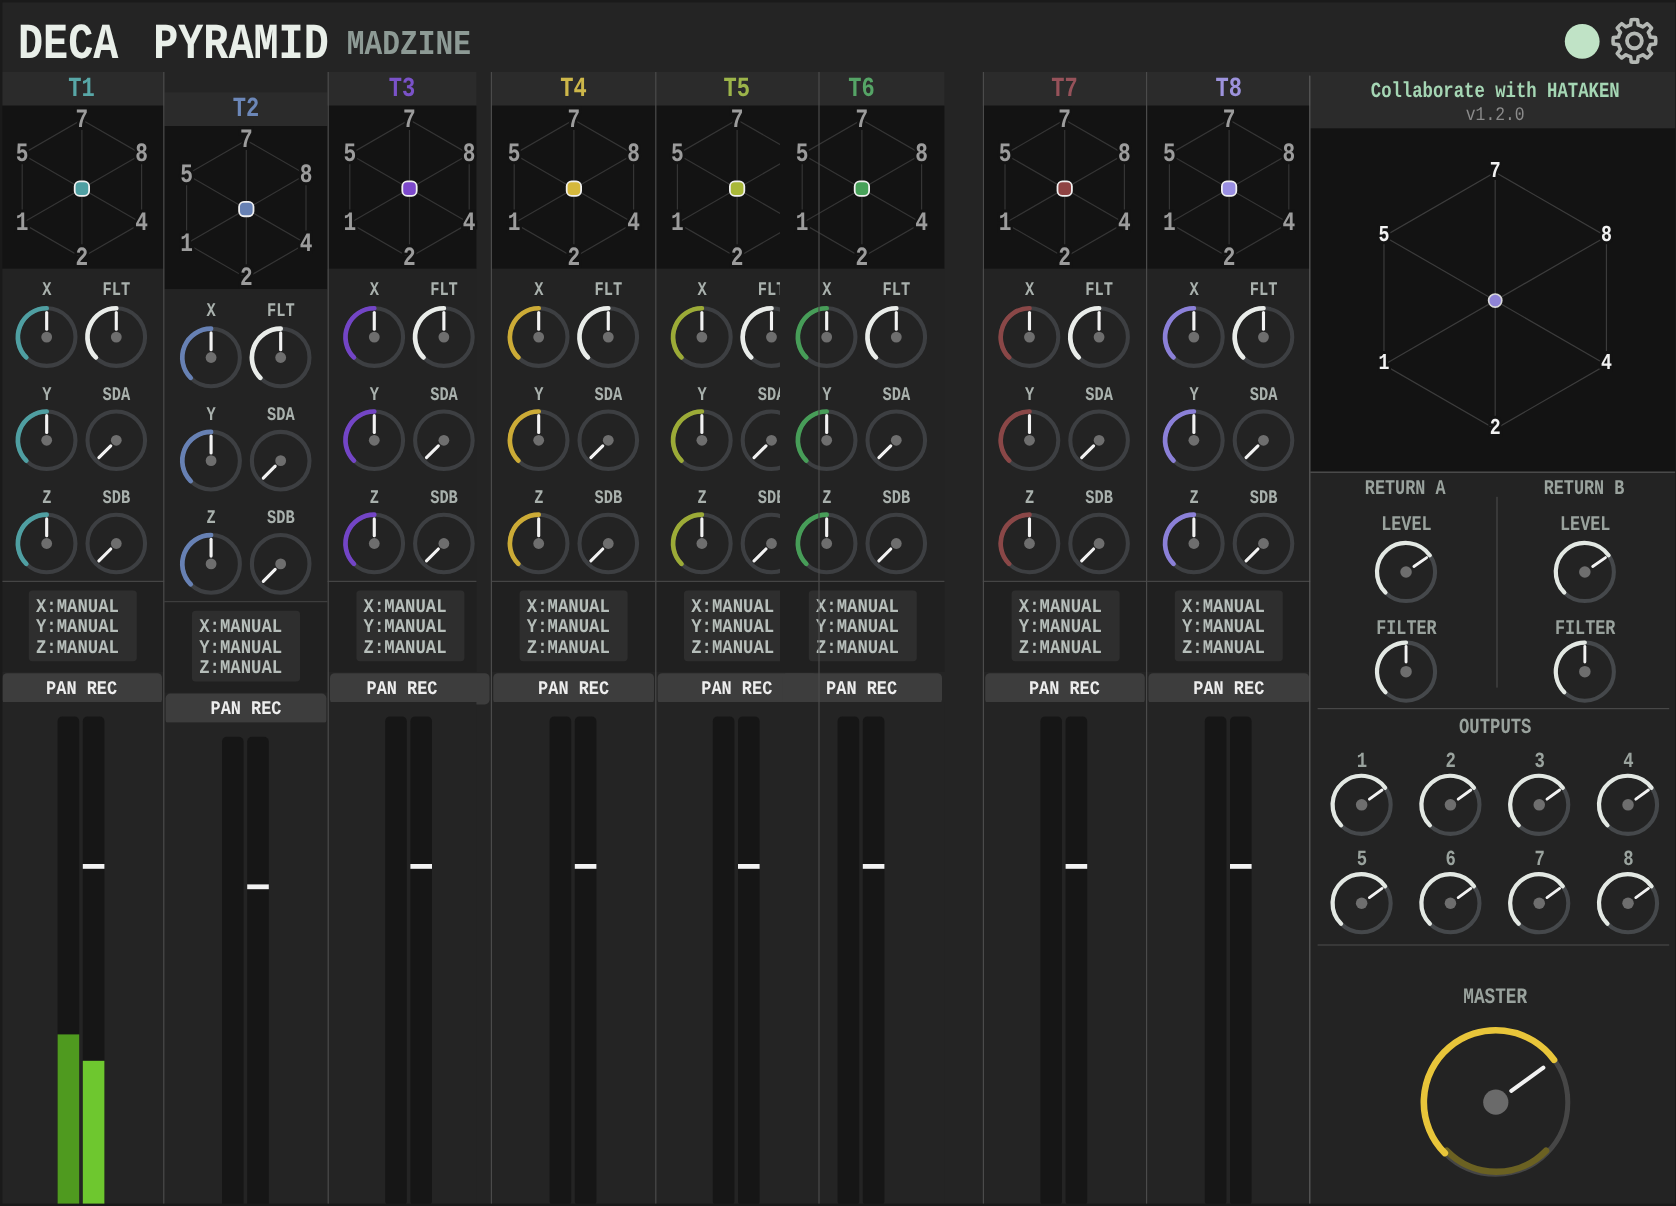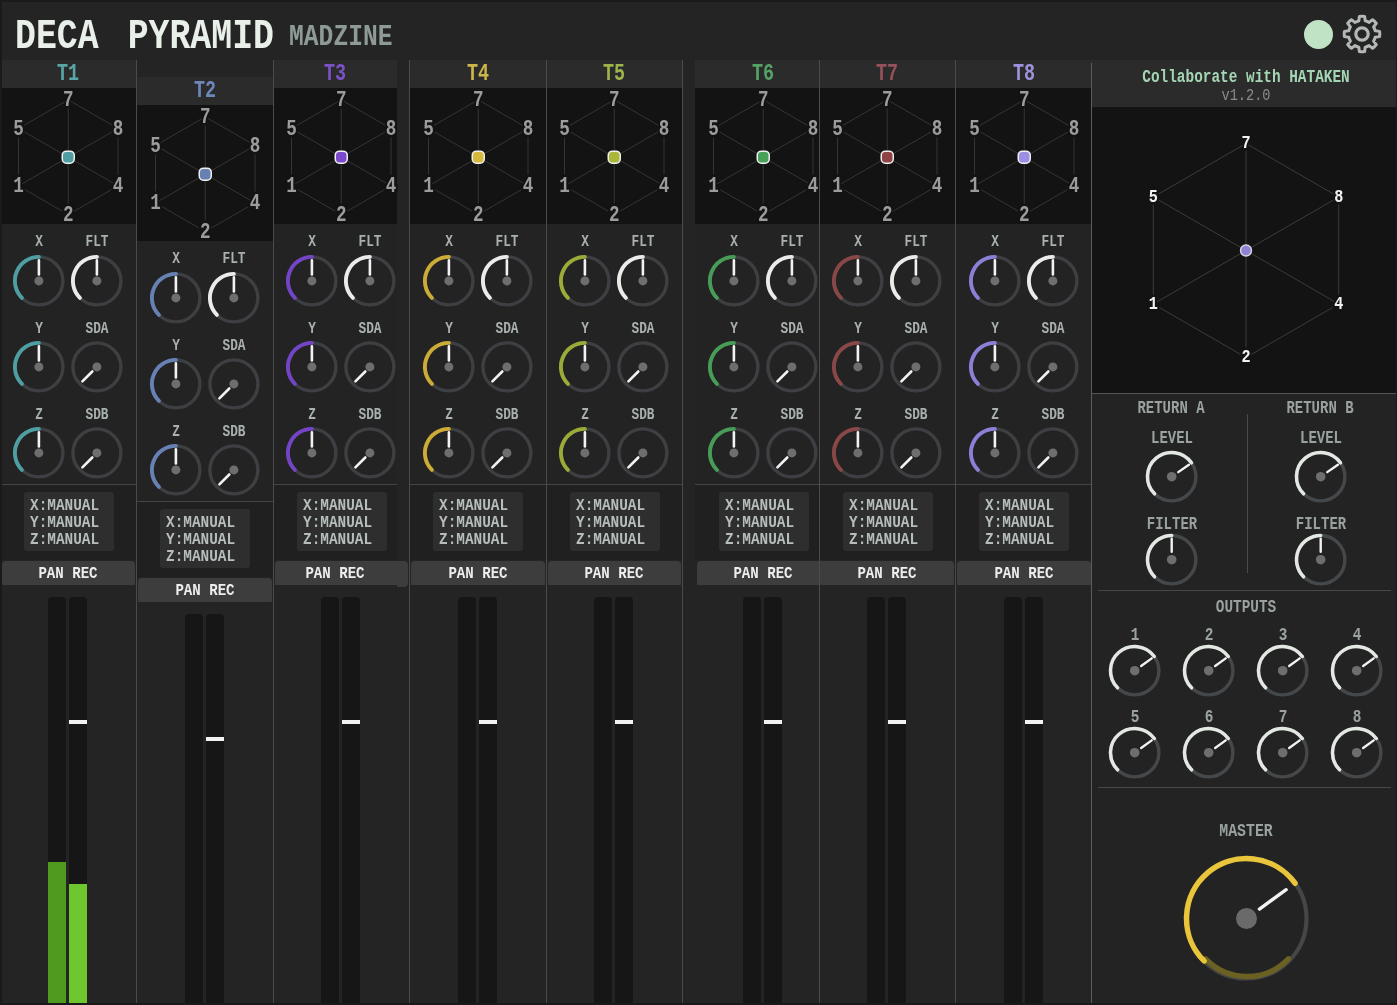--- a/index.html
+++ b/index.html
@@ -370,21 +370,21 @@
 <div class="abs" style="left:29.5px;top:438.0px;font-size:16px;font-weight:bold;color:#b6beba;line-height:16px;transform:scaleX(0.9);transform-origin:left top;white-space:pre">X:MANUAL</div>
 <div class="abs" style="left:29.5px;top:455.0px;font-size:16px;font-weight:bold;color:#b6beba;line-height:16px;transform:scaleX(0.9);transform-origin:left top;white-space:pre">Y:MANUAL</div>
 <div class="abs" style="left:29.5px;top:472.0px;font-size:16px;font-weight:bold;color:#b6beba;line-height:16px;transform:scaleX(0.9);transform-origin:left top;white-space:pre">Z:MANUAL</div>
 <div class="abs" style="left:1.5px;top:501px;width:133.5px;height:25.5px;background:#3d3d3d;border-radius:4px"></div>
 <div class="lbl" style="left:50%;top:514px;font-size:16px;color:#ededed;transform:translate(-50%,-50%) scaleX(0.88)">PAN REC</div>
 <div class="abs" style="left:0;top:525px;width:100%;height:420px;background:#242424"></div>
 <div class="abs" style="left:48px;top:537px;width:18px;height:408px;background:#161616;border-radius:4px"></div>
 <div class="abs" style="left:69px;top:537px;width:18px;height:408px;background:#161616;border-radius:4px"></div>
 <div class="abs" style="left:69px;top:659.5px;width:18px;height:4px;background:#f2f2f2"></div>
 </div>
-<div class="abs" style="left:695px;top:60px;width:136.5px;height:945px">
+<div class="abs" style="left:650px;top:60px;width:136.5px;height:945px">
 <div class="abs" style="left:0;top:0;width:100%;height:28px;background:#2b2b2b"></div>
 <div class="lbl" style="left:50%;top:14px;font-size:23px;color:#55a466">T6</div>
 <div class="abs" style="left:0;top:28px;width:100%;height:136px;background:#131313">
 <svg width="136" height="136" viewBox="0 0 136 136" style="position:absolute;left:0;top:0">
         <polygon points="68.2,11.8 118.0,40.5 118.0,97.9 68.2,126.6 18.5,97.9 18.5,40.5" fill="none" stroke="#353535" stroke-width="1.0"></polygon>
         <line x1="68.25" y1="11.80" x2="68.25" y2="126.60" stroke="#353535" stroke-width="1.0" stroke-linecap="butt"></line>
         <line x1="18.54" y1="40.50" x2="117.96" y2="97.90" stroke="#353535" stroke-width="1.0" stroke-linecap="butt"></line>
         <line x1="18.54" y1="97.90" x2="117.96" y2="40.50" stroke="#353535" stroke-width="1.0" stroke-linecap="butt"></line>
         <text transform="translate(68.2 11.8) scale(0.8 1)" fill="#9c9c9c" font-size="22" font-weight="bold" text-anchor="middle" dominant-baseline="central" paint-order="stroke" stroke="#131313" stroke-width="5">7</text>
         <text transform="translate(118.0 40.5) scale(0.8 1)" fill="#9c9c9c" font-size="22" font-weight="bold" text-anchor="middle" dominant-baseline="central" paint-order="stroke" stroke="#131313" stroke-width="5">8</text>

